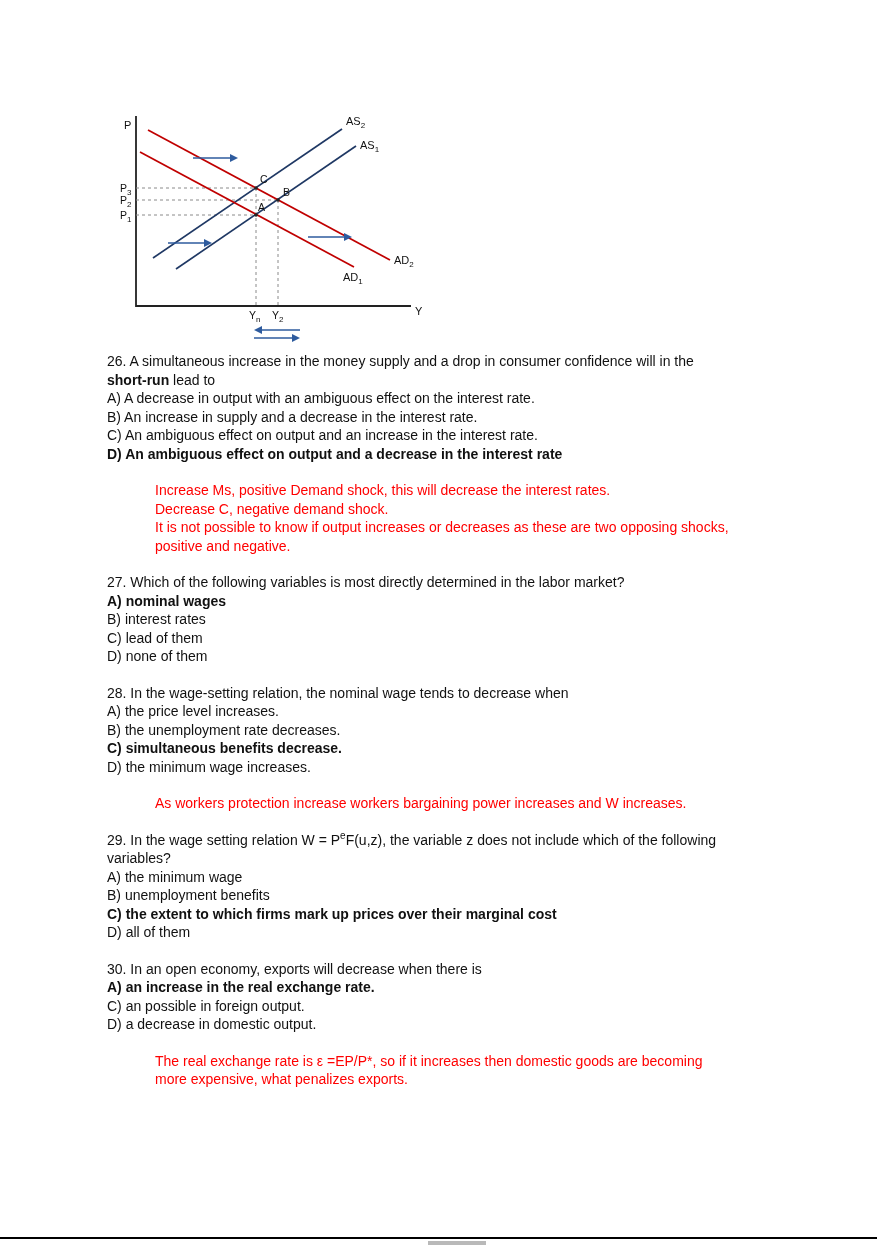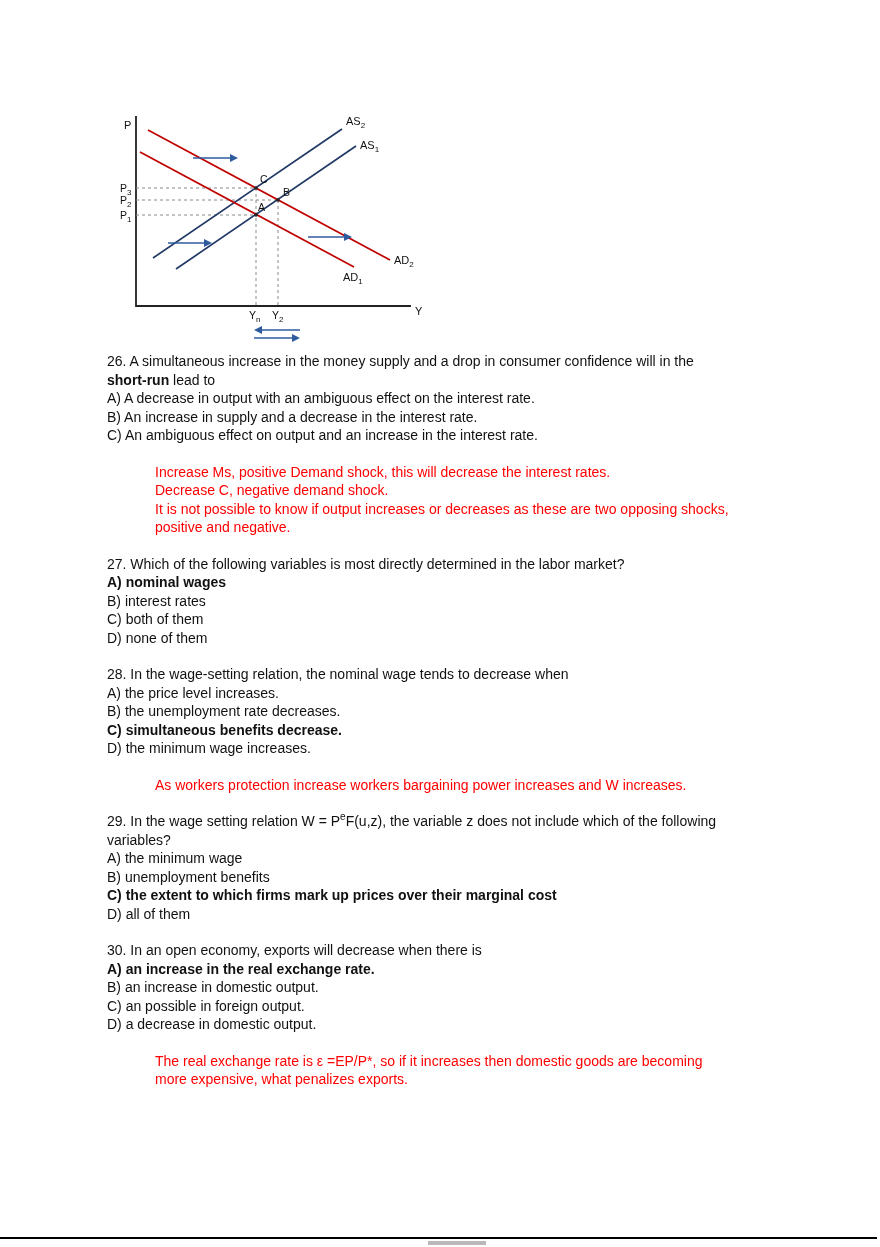--- a/index.html
+++ b/index.html
@@ -101,33 +101,34 @@
     </svg>
   </div>
 
   <div class="content">
 
     <section class="block">
       <p class="stem"><span>26. A simultaneous increase in the money supply and a drop in consumer confidence will in the </span><span class="bold">short-run</span><span> lead to</span></p>
       <p class="option">A) A decrease in output with an ambiguous effect on the interest rate.</p>
       <p class="option">B) An increase in supply and a decrease in the interest rate.</p>
       <p class="option">C) An ambiguous effect on output and an increase in the interest rate.</p>
+      <p class="option bold">D) An ambiguous effect on output and a decrease in the interest rate</p>
     </section>
 
     <section class="block explanation">
       <p>Increase Ms, positive Demand shock, this will decrease the interest rates.</p>
       <p>Decrease C, negative demand shock.</p>
       <p>It is not possible to know if output increases or decreases as these are two opposing shocks, positive and negative.</p>
     </section>
 
     <section class="block">
       <p class="stem">27. Which of the following variables is most directly determined in the labor market?</p>
       <p class="option bold">A) nominal wages</p>
       <p class="option">B) interest rates</p>
-      <p class="option">C) both of them</p>
+      <p class="option">C) lead of them</p>
       <p class="option">D) none of them</p>
     </section>
 
     <section class="block">
       <p class="stem">28. In the wage-setting relation, the nominal wage tends to decrease when</p>
       <p class="option">A) the price level increases.</p>
       <p class="option">B) the unemployment rate decreases.</p>
       <p class="option bold">C) simultaneous benefits decrease.</p>
       <p class="option">D) the minimum wage increases.</p>
     </section>
@@ -140,21 +141,20 @@
       <p class="stem"><span>29. In the wage setting relation W = P</span><sup>e</sup><span>F(u,z), the variable z does not include which of the following variables?</span></p>
       <p class="option">A) the minimum wage</p>
       <p class="option">B) unemployment benefits</p>
       <p class="option bold">C) the extent to which firms mark up prices over their marginal cost</p>
       <p class="option">D) all of them</p>
     </section>
 
     <section class="block">
       <p class="stem">30. In an open economy, exports will decrease when there is</p>
       <p class="option bold">A) an increase in the real exchange rate.</p>
-      <p class="option">B) an increase in domestic output.</p>
       <p class="option">C) an possible in foreign output.</p>
       <p class="option">D) a decrease in domestic output.</p>
     </section>
 
     <section class="block explanation">
       <p>The real exchange rate is ε =EP/P*, so if it increases then domestic goods are becoming more expensive, what penalizes exports.</p>
     </section>
 
   </div>
 

